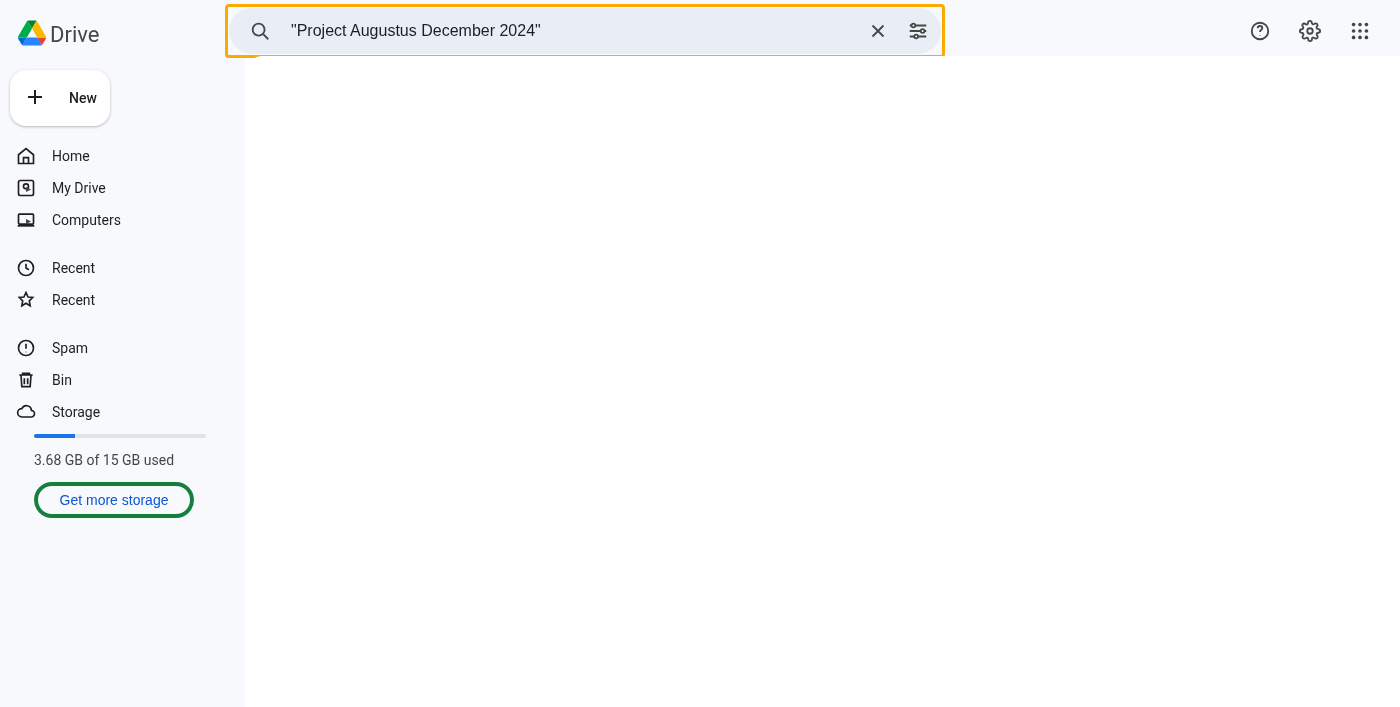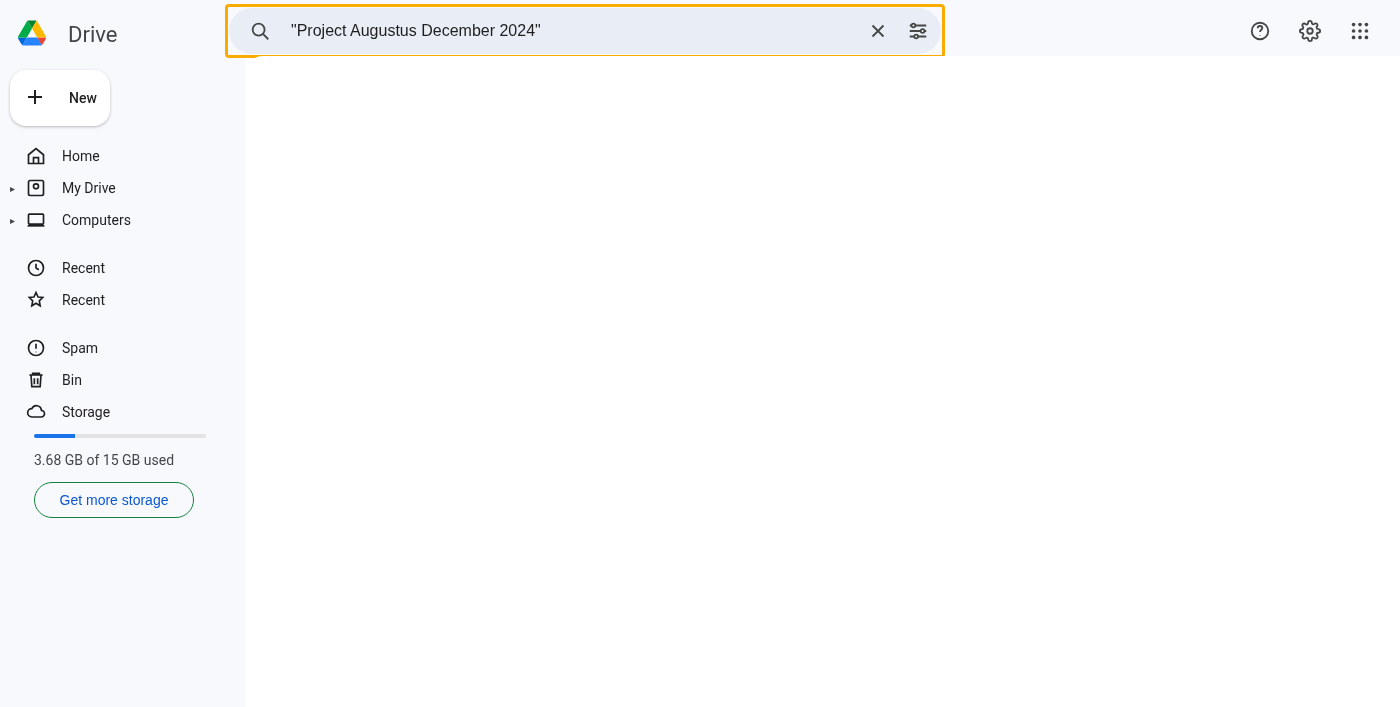--- a/index.html
+++ b/index.html
@@ -21,21 +21,21 @@
     padding-top: 6px;
   }
   .right-col { flex: 1; display: flex; flex-direction: column; }
 
   
   .brand-row {
     display: flex;
     align-items: center;
     height: 56px;
     padding-left: 18px;
-    gap: 22px;
+    gap: 4px;
   }
   .brand-name { font-size: 22px; color: #444746; }
 
   .top-bar {
     height: 56px;
     background: #f7f9fc;
     display: flex;
     align-items: center;
     padding-right: 20px;
     padding-top: 6px;
@@ -88,27 +88,27 @@
     cursor: pointer;
     font-size: 14px;
     font-weight: 500;
   }
 
   .nav { display: flex; flex-direction: column; }
   .nav-item {
     height: 32px;
     display: flex;
     align-items: center;
-    padding-left: 26px;
     gap: 16px;
     cursor: pointer;
     border-radius: 0 16px 16px 0;
     color: #1f1f1f;
     font-size: 14px;
     position: relative;
+    margin-left: 16px;
   }
   .nav-item .expand {
     position: absolute;
     left: 10px;
     font-size: 10px;
     color: #444;
   }
   .nav-item .ico { width: 20px; display:flex; align-items:center; justify-content:center; color:#1f1f1f; }
   .nav-item .ico svg { width: 20px; height: 20px; }
   .nav-gap { height: 16px; }
@@ -118,21 +118,21 @@
     height: 4px; width: 172px;
     background: #e3e3e3;
     border-radius: 4px;
     margin-top: 6px;
     overflow: hidden;
   }
   .storage-fill { height: 100%; background: #1a73e8; width: 24%; }
   .storage-text { margin-top: 14px; font-size: 14px; color: #444746; }
   .storage-cta {
     margin-top: 14px;
-    border: 1px solid #15803d;
+    border: 4px solid #15803d;
     color: #0b57d0;
     background: transparent;
     border-radius: 20px;
     height: 36px;
     width: 160px;
     font-size: 14px;
     font-weight: 500;
     cursor: pointer;
   }
 

